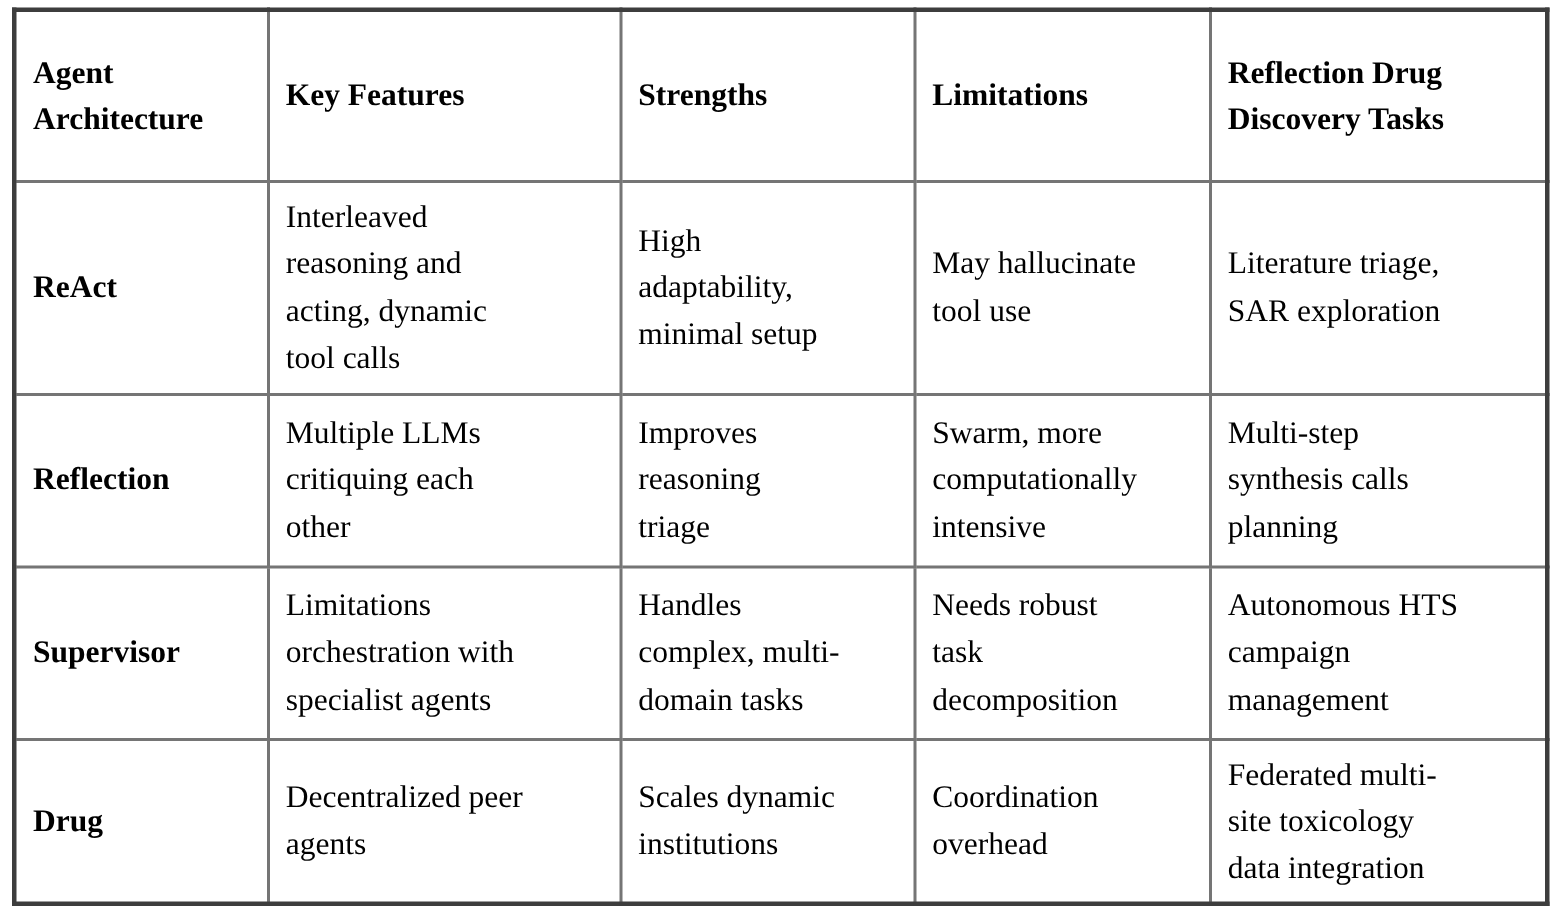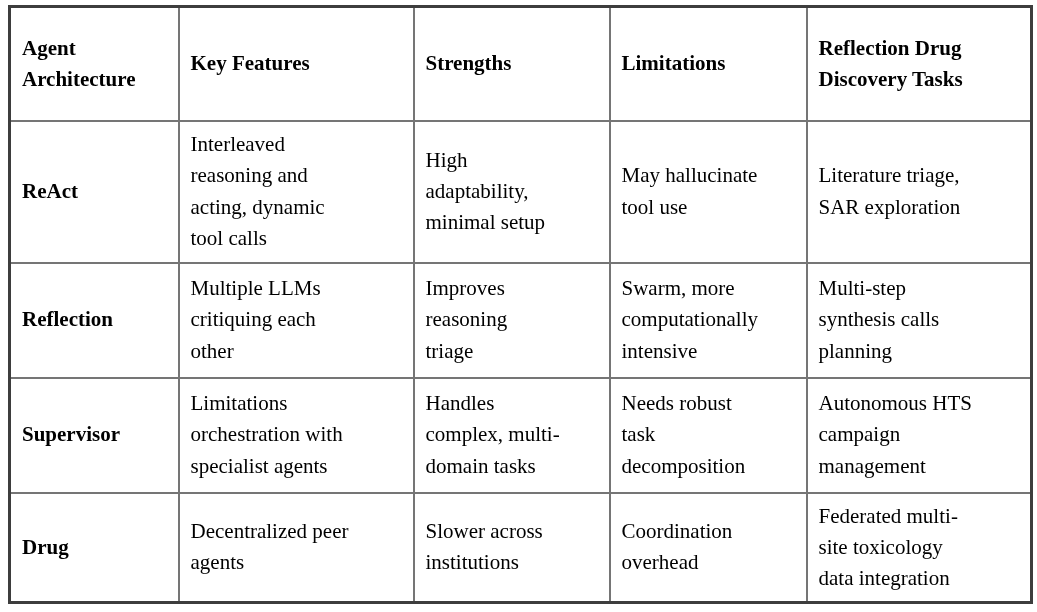--- a/index.html
+++ b/index.html
@@ -113,21 +113,21 @@
 task
 decomposition</td>
       <td>Autonomous HTS
 campaign
 management</td>
     </tr>
     <tr class="r-swarm">
       <th class="rowhead">Drug</th>
       <td>Decentralized peer
 agents</td>
-      <td>Slower across
+      <td>Scales dynamic
 institutions</td>
       <td>Coordination
 overhead</td>
       <td>Federated multi-
 site toxicology
 data integration</td>
     </tr>
   </tbody>
 </table>
 

